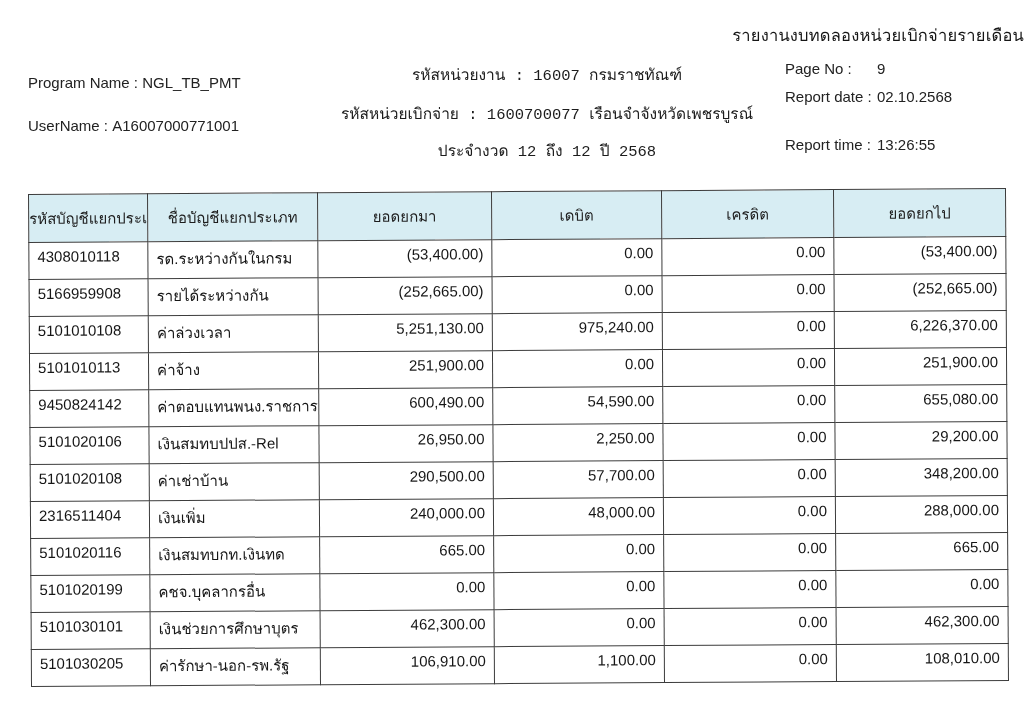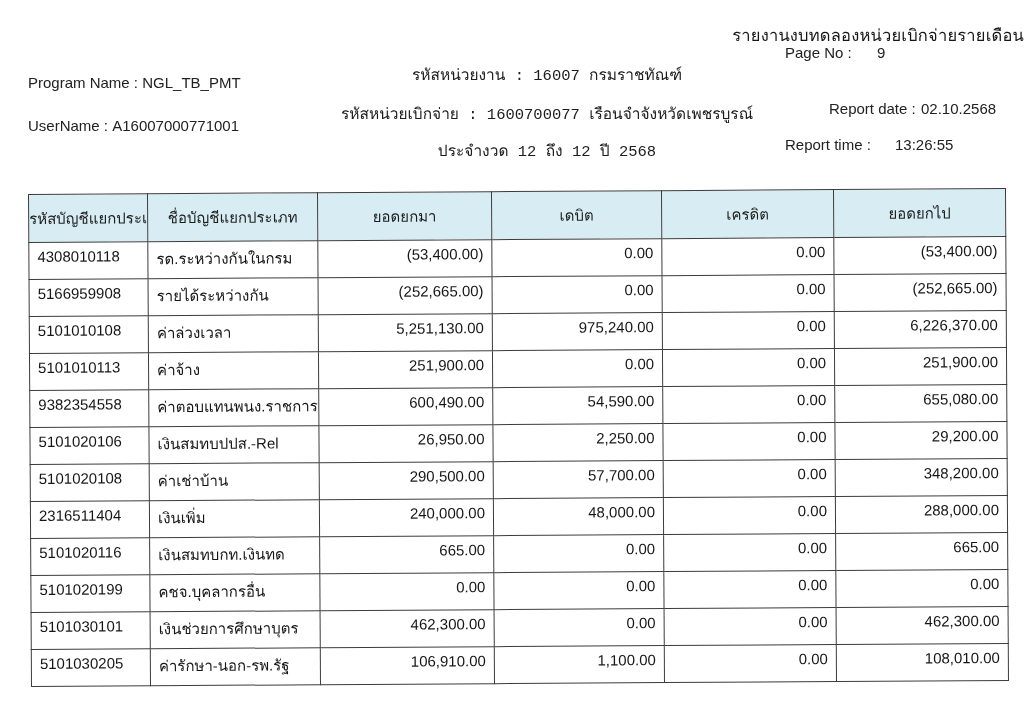--- a/index.html
+++ b/index.html
@@ -25,23 +25,23 @@
   .hdr-left.l1 { top: 66px; }
   .hdr-left.l2 { top: 109px; }
 
   .hdr-center { left: 70px; right: 0; text-align: center; font-size: 15.5px; color: #1c1c1c; font-family: Liberation Mono, monospace; }
   .hdr-center.c1 { top: 62px; }
   .hdr-center.c2 { top: 101px; }
   .hdr-center.c3 { top: 138px; }
 
   .hdr-right { left: 785px; font-size: 15px; color: #222; display: flex; }
   .hdr-right .lbl { width: 92px; }
-  .hdr-right.r1 { top: 44px; }
-  .hdr-right.r2 { top: 100px; margin-left: 44px; }
-  .hdr-right.r3 { top: 136px; gap: 18px; }
+  .hdr-right.r1 { top: 60px; }
+  .hdr-right.r2 { top: 88px; }
+  .hdr-right.r3 { top: 136px; }
 
   
   .tbl-wrap {
     left: 28px; top: 194px;
     transform: rotate(-0.35deg);
     transform-origin: top left;
   }
   table {
     border-collapse: collapse;
     table-layout: fixed;
@@ -150,21 +150,21 @@
         </tr>
         <tr>
           <td class="txt">5101010113</td>
           <td class="txt">ค่าจ้าง</td>
           <td class="num">251,900.00</td>
           <td class="num">0.00</td>
           <td class="num">0.00</td>
           <td class="num">251,900.00</td>
         </tr>
         <tr>
-          <td class="txt">9382354558</td>
+          <td class="txt">9450824142</td>
           <td class="txt">ค่าตอบแทนพนง.ราชการ</td>
           <td class="num">600,490.00</td>
           <td class="num">54,590.00</td>
           <td class="num">0.00</td>
           <td class="num">655,080.00</td>
         </tr>
         <tr>
           <td class="txt">5101020106</td>
           <td class="txt">เงินสมทบปปส.-Rel</td>
           <td class="num">26,950.00</td>

